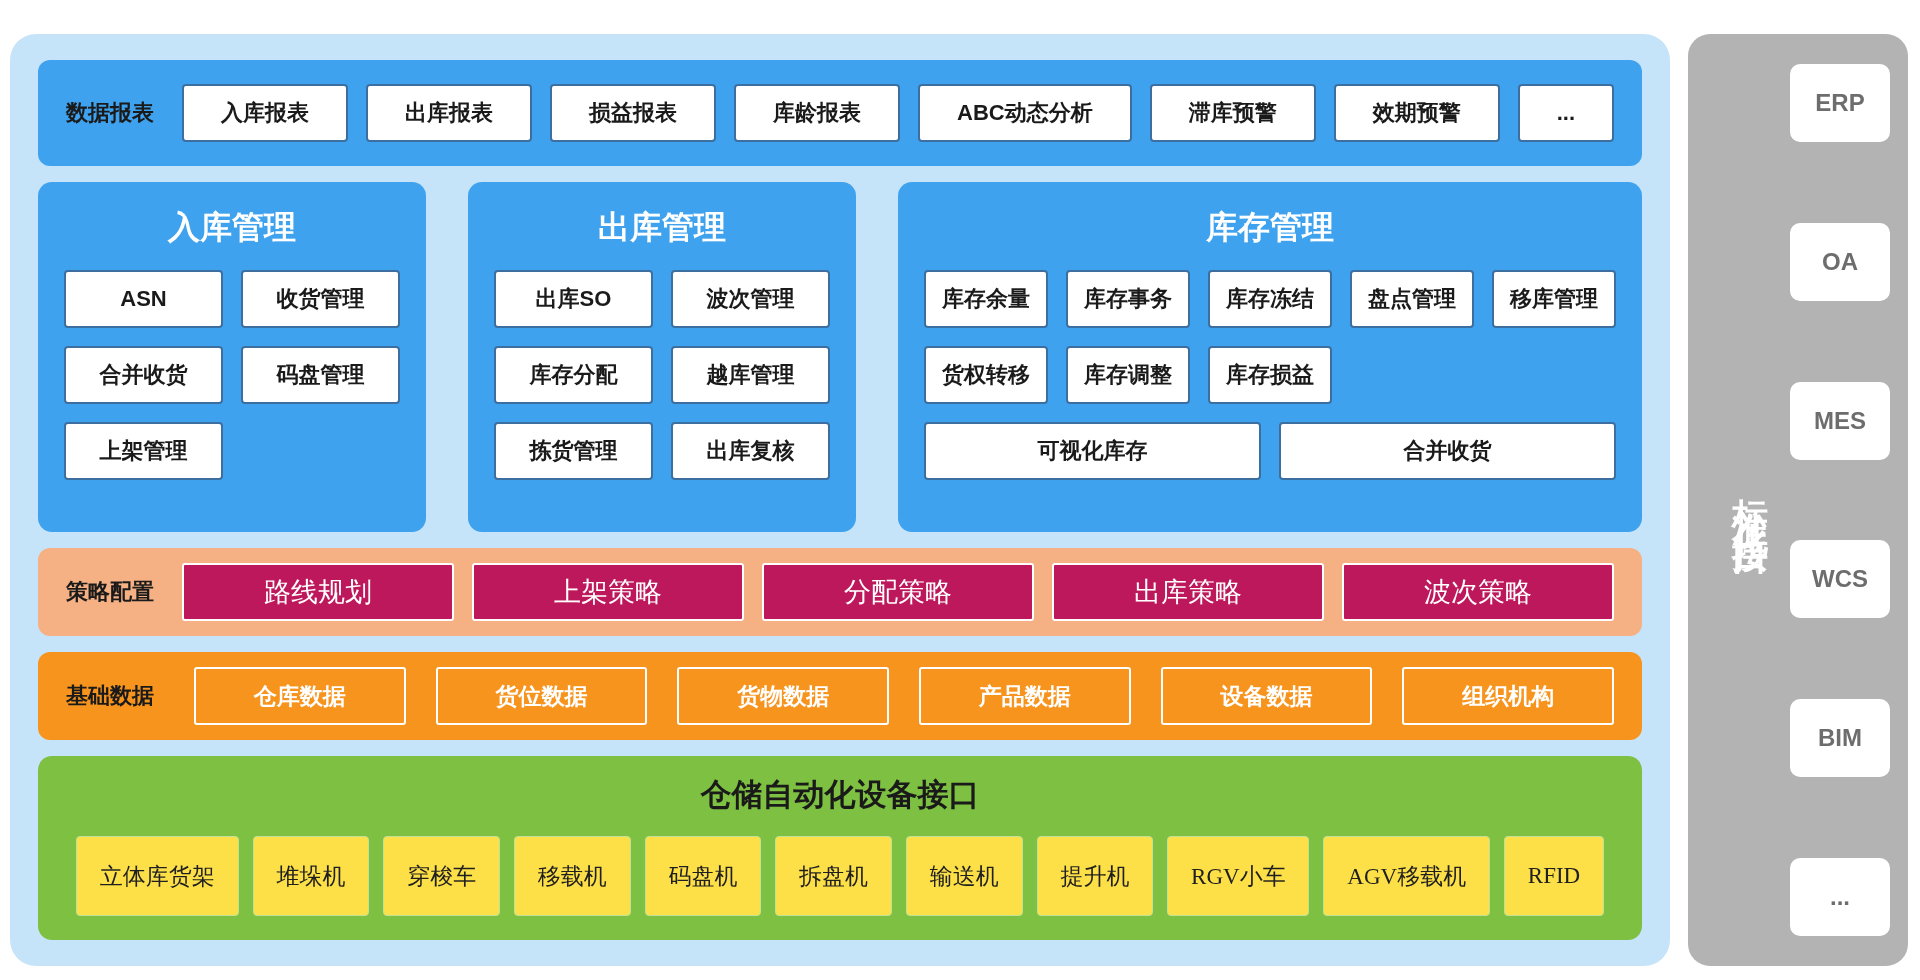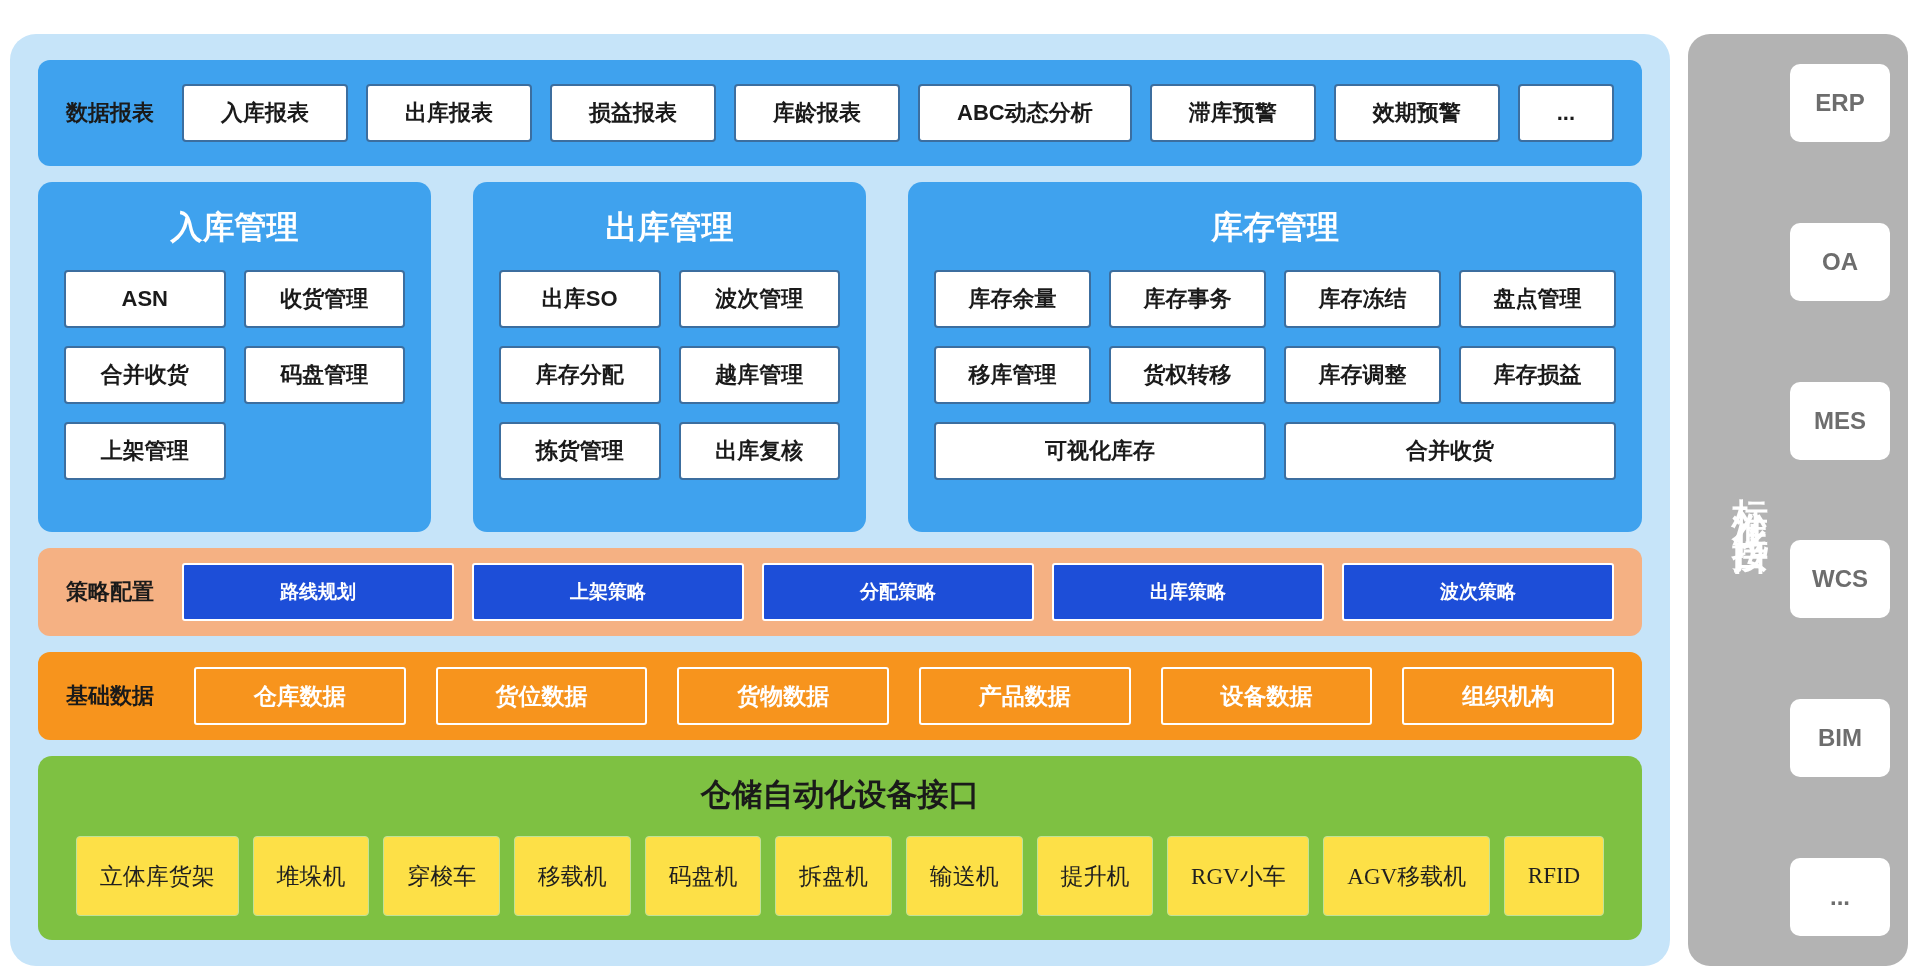--- a/index.html
+++ b/index.html
@@ -22,39 +22,39 @@
   .blue-bar   { background:#3fa2ee; height:106px; }
   .salmon-bar { background:#f5b183; height:88px; }
   .orange-bar { background:#f7941d; height:88px; }
 
   .white-box { background:#ffffff; border:2px solid #3c6e9f; border-radius:4px;
     display:flex; align-items:center; justify-content:center;
     font-size:22px; font-weight:600; color:#1a1a1a; height:58px; padding:0 16px;
     white-space:nowrap; }
   .grow { flex:1 1 auto; }
 
-  .salmon-item { flex:1; background:#1d4ed8; border:2px solid #ffffff;
+  .salmon-item { flex:1; background:#be185d; border:2px solid #ffffff;
     border-radius:3px; height:58px; display:flex; align-items:center;
-    justify-content:center; color:#ffffff; font-weight:bold; font-size:19px;
+    justify-content:center; color:#ffffff; font-weight:normal; font-size:27px;
     white-space:nowrap; }
   .orange-item { flex:1; background:#f7941d; border:2px solid #ffffff;
     border-radius:3px; height:58px; display:flex; align-items:center;
     justify-content:center; color:#ffffff; font-weight:bold; font-size:23px;
     white-space:nowrap;margin-left:12px; }
 
   
   .panels-row { flex:1; display:flex; gap:42px; }
   .panel { flex:1; background:#3fa2ee; border-radius:14px;
     padding:16px 26px 12px; display:flex; flex-direction:column; }
   .panel.wide { flex:2; }
   .panel-title { color:#ffffff; font-weight:bold; font-size:32px;
     text-align:center; margin:8px 0 20px; }
   .grid { display:grid; gap:18px; }
   .cols2 { grid-template-columns:1fr 1fr; }
-  .cols4 { grid-template-columns:repeat(4,1fr); }
+  .cols4 { grid-template-columns:repeat(5,1fr); }
   .mt { margin-top:18px; }
 
   
   .green-panel { flex:0 0 auto; background:#7ec142; border-radius:14px;
     padding:18px 38px 24px; display:flex; flex-direction:column; gap:20px;font-family:Liberation Serif, serif; }
   .green-title { text-align:center; font-size:31px; font-weight:bold; color:#1a1a1a; }
   .green-items { display:flex; gap:14px; }
   .green-item { flex:1 1 auto; background:#fde047; border:1px solid #c0e298;
     border-radius:4px; height:80px; display:flex; align-items:center;
     justify-content:center; font-size:23px; color:#1f1f1f; padding:0 14px;

